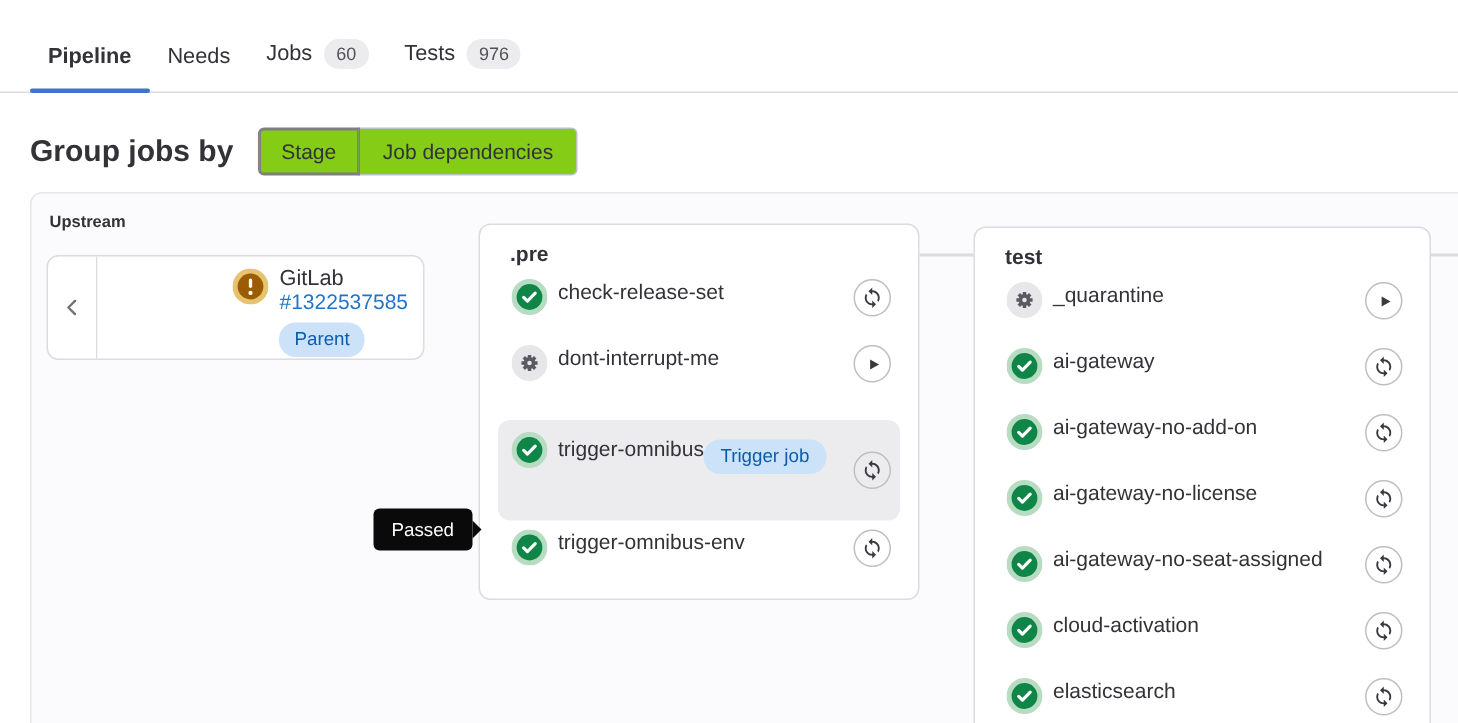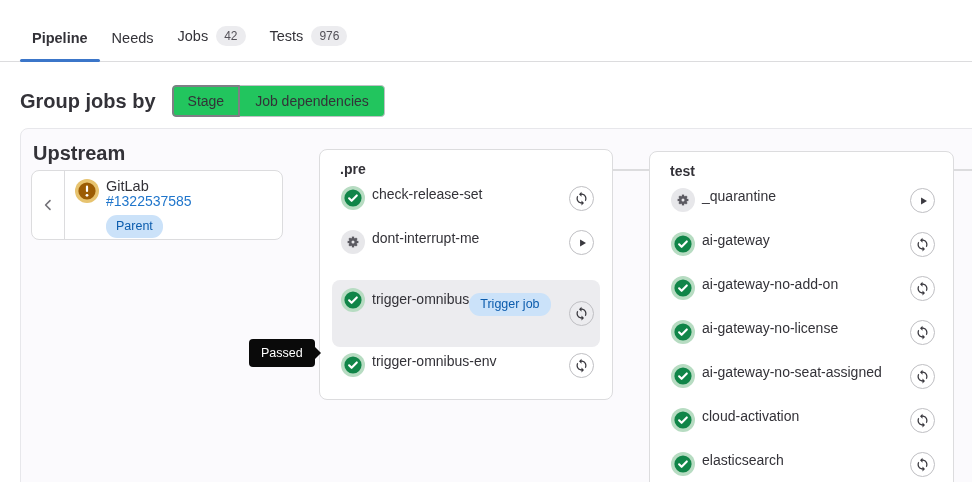--- a/index.html
+++ b/index.html
@@ -13,29 +13,29 @@
   
   .tabs{display:flex;align-items:flex-end;padding:26px 0 0 20px;border-bottom:1px solid #dcdcde;}
   .tab{display:flex;align-items:center;gap:8px;padding:0 12px 15px;font-size:14.5px;color:#333238;position:relative;cursor:pointer;}
   .tab.active{font-weight:700;}
   .tab.active::after{content:"";position:absolute;left:0;right:0;bottom:-1px;height:3px;background:#3b76c9;border-radius:2px;}
   .pill{background:#ececef;color:#535158;font-size:12px;font-weight:400;line-height:1;padding:4px 8px;border-radius:10px;}
   
   .controls{display:flex;align-items:center;margin:23px 0 0 20px;height:32px;}
   .group-label{font-weight:700;font-size:20px;margin-right:16px;}
   .segmented{display:inline-flex;}
-  .seg{height:32px;padding:0 15px;font-family:inherit;font-size:14px;color:#333238;background:#22c55e;border:1px solid #bfc0c5;margin-left:-1px;cursor:pointer;}
+  .seg{height:32px;padding:0 15px;font-family:inherit;font-size:14px;color:#333238;background:#84cc16;border:1px solid #bfc0c5;margin-left:-1px;cursor:pointer;}
   .seg:first-child{border-radius:4px 0 0 4px;margin-left:0;}
   .seg:last-child{border-radius:0 4px 4px 0;}
   .seg.selected{border-color:#7f7e85;box-shadow:inset 0 0 0 1px #7f7e85;position:relative;z-index:1;}
   
   .panel{position:absolute;left:20px;top:128px;width:960px;height:400px;background:#fbfafd;border:1px solid #e7e7eb;border-radius:8px;}
-  .upstream-title{position:absolute;left:12px;top:13px;font-size:20px;font-weight:700;}
-  
-  .upstream-card{position:absolute;left:10px;top:41px;width:252px;height:70px;background:#fff;border:1px solid #dcdcde;border-radius:8px;display:flex;box-sizing:border-box;}
+  .upstream-title{position:absolute;left:12px;top:13px;font-size:11px;font-weight:700;}
+  
+  .upstream-card{position:absolute;left:10px;top:41px;width:252px;height:70px;background:#fff;border:1px solid #dcdcde;border-radius:8px;display:flex;box-sizing:border-box;justify-content:space-between;}
   .collapse-btn{width:33px;flex:0 0 33px;background:transparent;border:none;border-right:1px solid #dcdcde;display:flex;align-items:center;justify-content:center;cursor:pointer;padding:0;border-radius:8px 0 0 8px;}
   .upstream-body{display:flex;padding:8px 10px 5px;gap:7px;}
   .upstream-texts{display:flex;flex-direction:column;align-items:flex-start;}
   .project-name{font-size:14.5px;line-height:15px;color:#333238;}
   .pipeline-link{font-size:14px;line-height:15px;color:#1f75cb;text-decoration:none;cursor:pointer;}
   .badge-info{display:inline-block;background:#cbe2f9;color:#0b5cad;font-size:12.5px;line-height:1;padding:5px 10px;border-radius:11px;margin-top:6px;}
   
   .stage-card{position:absolute;background:#fff;border:1px solid #dcdcde;border-radius:8px;box-sizing:border-box;padding:11px 8px 2px;}
   .stage-card.pre{left:298px;top:20px;width:294px;}
   .stage-card.test{left:628px;top:22px;width:305px;height:370px;}
@@ -100,21 +100,21 @@
 
 <nav class="tabs">
   <div class="tab active">
     <span>Pipeline</span>
   </div>
   <div class="tab">
     <span>Needs</span>
   </div>
   <div class="tab">
     <span>Jobs</span>
-    <span class="pill">42</span>
+    <span class="pill">60</span>
   </div>
   <div class="tab">
     <span>Tests</span>
     <span class="pill">976</span>
   </div>
 </nav>
 
 <div class="controls">
   <span class="group-label">Group jobs by</span>
   <div class="segmented">

